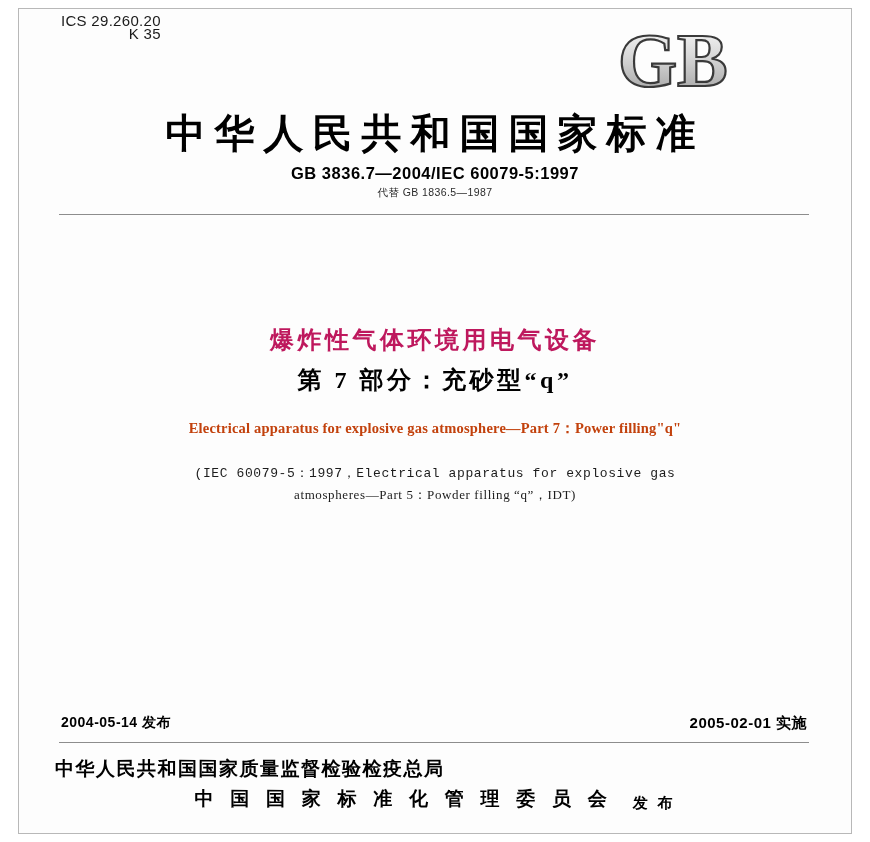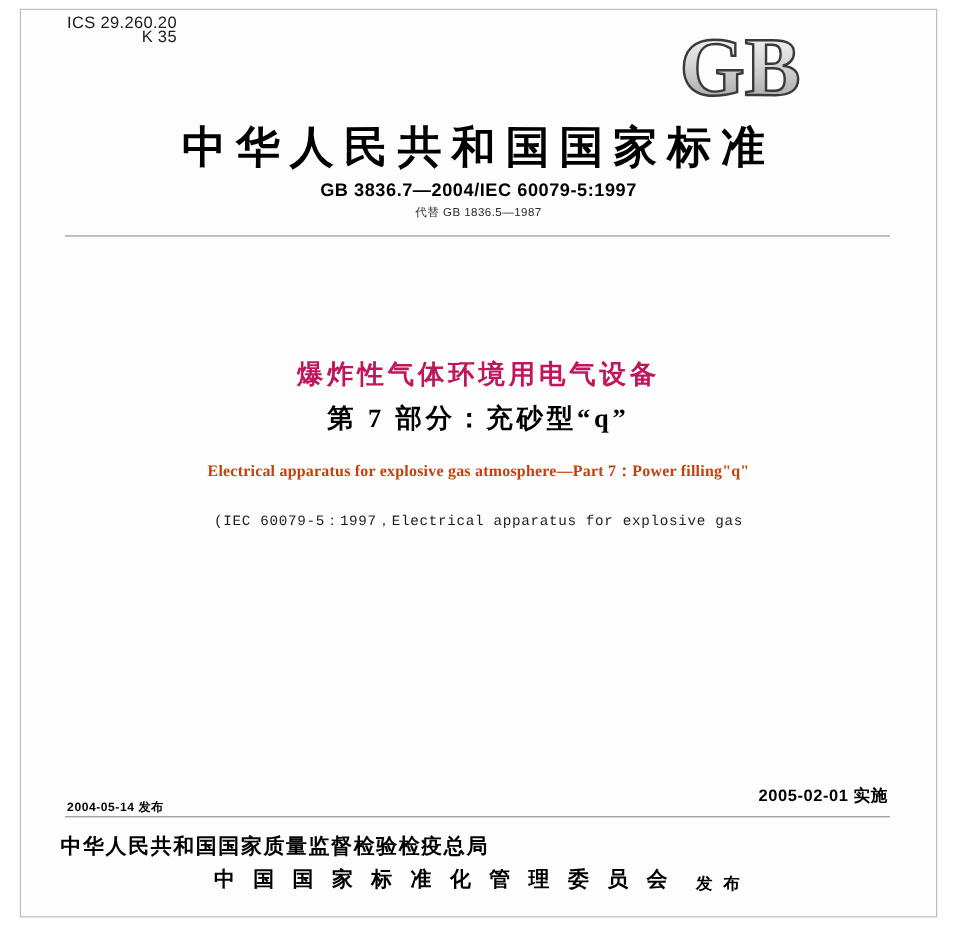--- a/index.html
+++ b/index.html
@@ -169,24 +169,23 @@
     color: #1c1c1c;
   }
 
   
   .date-issue {
     position: absolute;
     left: 6px;
     top: 700px;
     font-family: "Liberation Sans", sans-serif;
     font-weight: bold;
-    font-size: 11px;
+    font-size: 14px;
     letter-spacing: 0.5px;
     color: #000;
-    margin-top: 12px;
   }
   .date-effect {
     position: absolute;
     right: 8px;
     top: 700px;
     font-family: "Liberation Sans", sans-serif;
     font-weight: bold;
     font-size: 15px;
     letter-spacing: 0.5px;
     color: #000;
@@ -270,20 +269,21 @@
     <div class="std-replaces">代替 GB 1836.5—1987</div>
 
     <div class="rule-top"></div>
 
     <div class="title-cn-1">爆炸性气体环境用电气设备</div>
     <div class="title-cn-2">第 7 部分：充砂型“q”</div>
 
     <div class="title-en">Electrical apparatus for explosive gas atmosphere—Part 7：Power filling"q"</div>
 
     <div class="title-note-1">(IEC 60079-5：1997，Electrical apparatus for explosive gas</div>
+    <div class="title-note-2">atmospheres—Part 5：Powder filling “q”，IDT)</div>
 
     <div class="date-issue">2004-05-14 发布</div>
     <div class="date-effect">2005-02-01 实施</div>
 
     <div class="rule-bottom"></div>
 
     <div class="publisher-1">中华人民共和国国家质量监督检验检疫总局</div>
 
     <div class="publisher-2-row">
       <span class="publisher-2">中 国 国 家 标 准 化 管 理 委 员 会</span>

